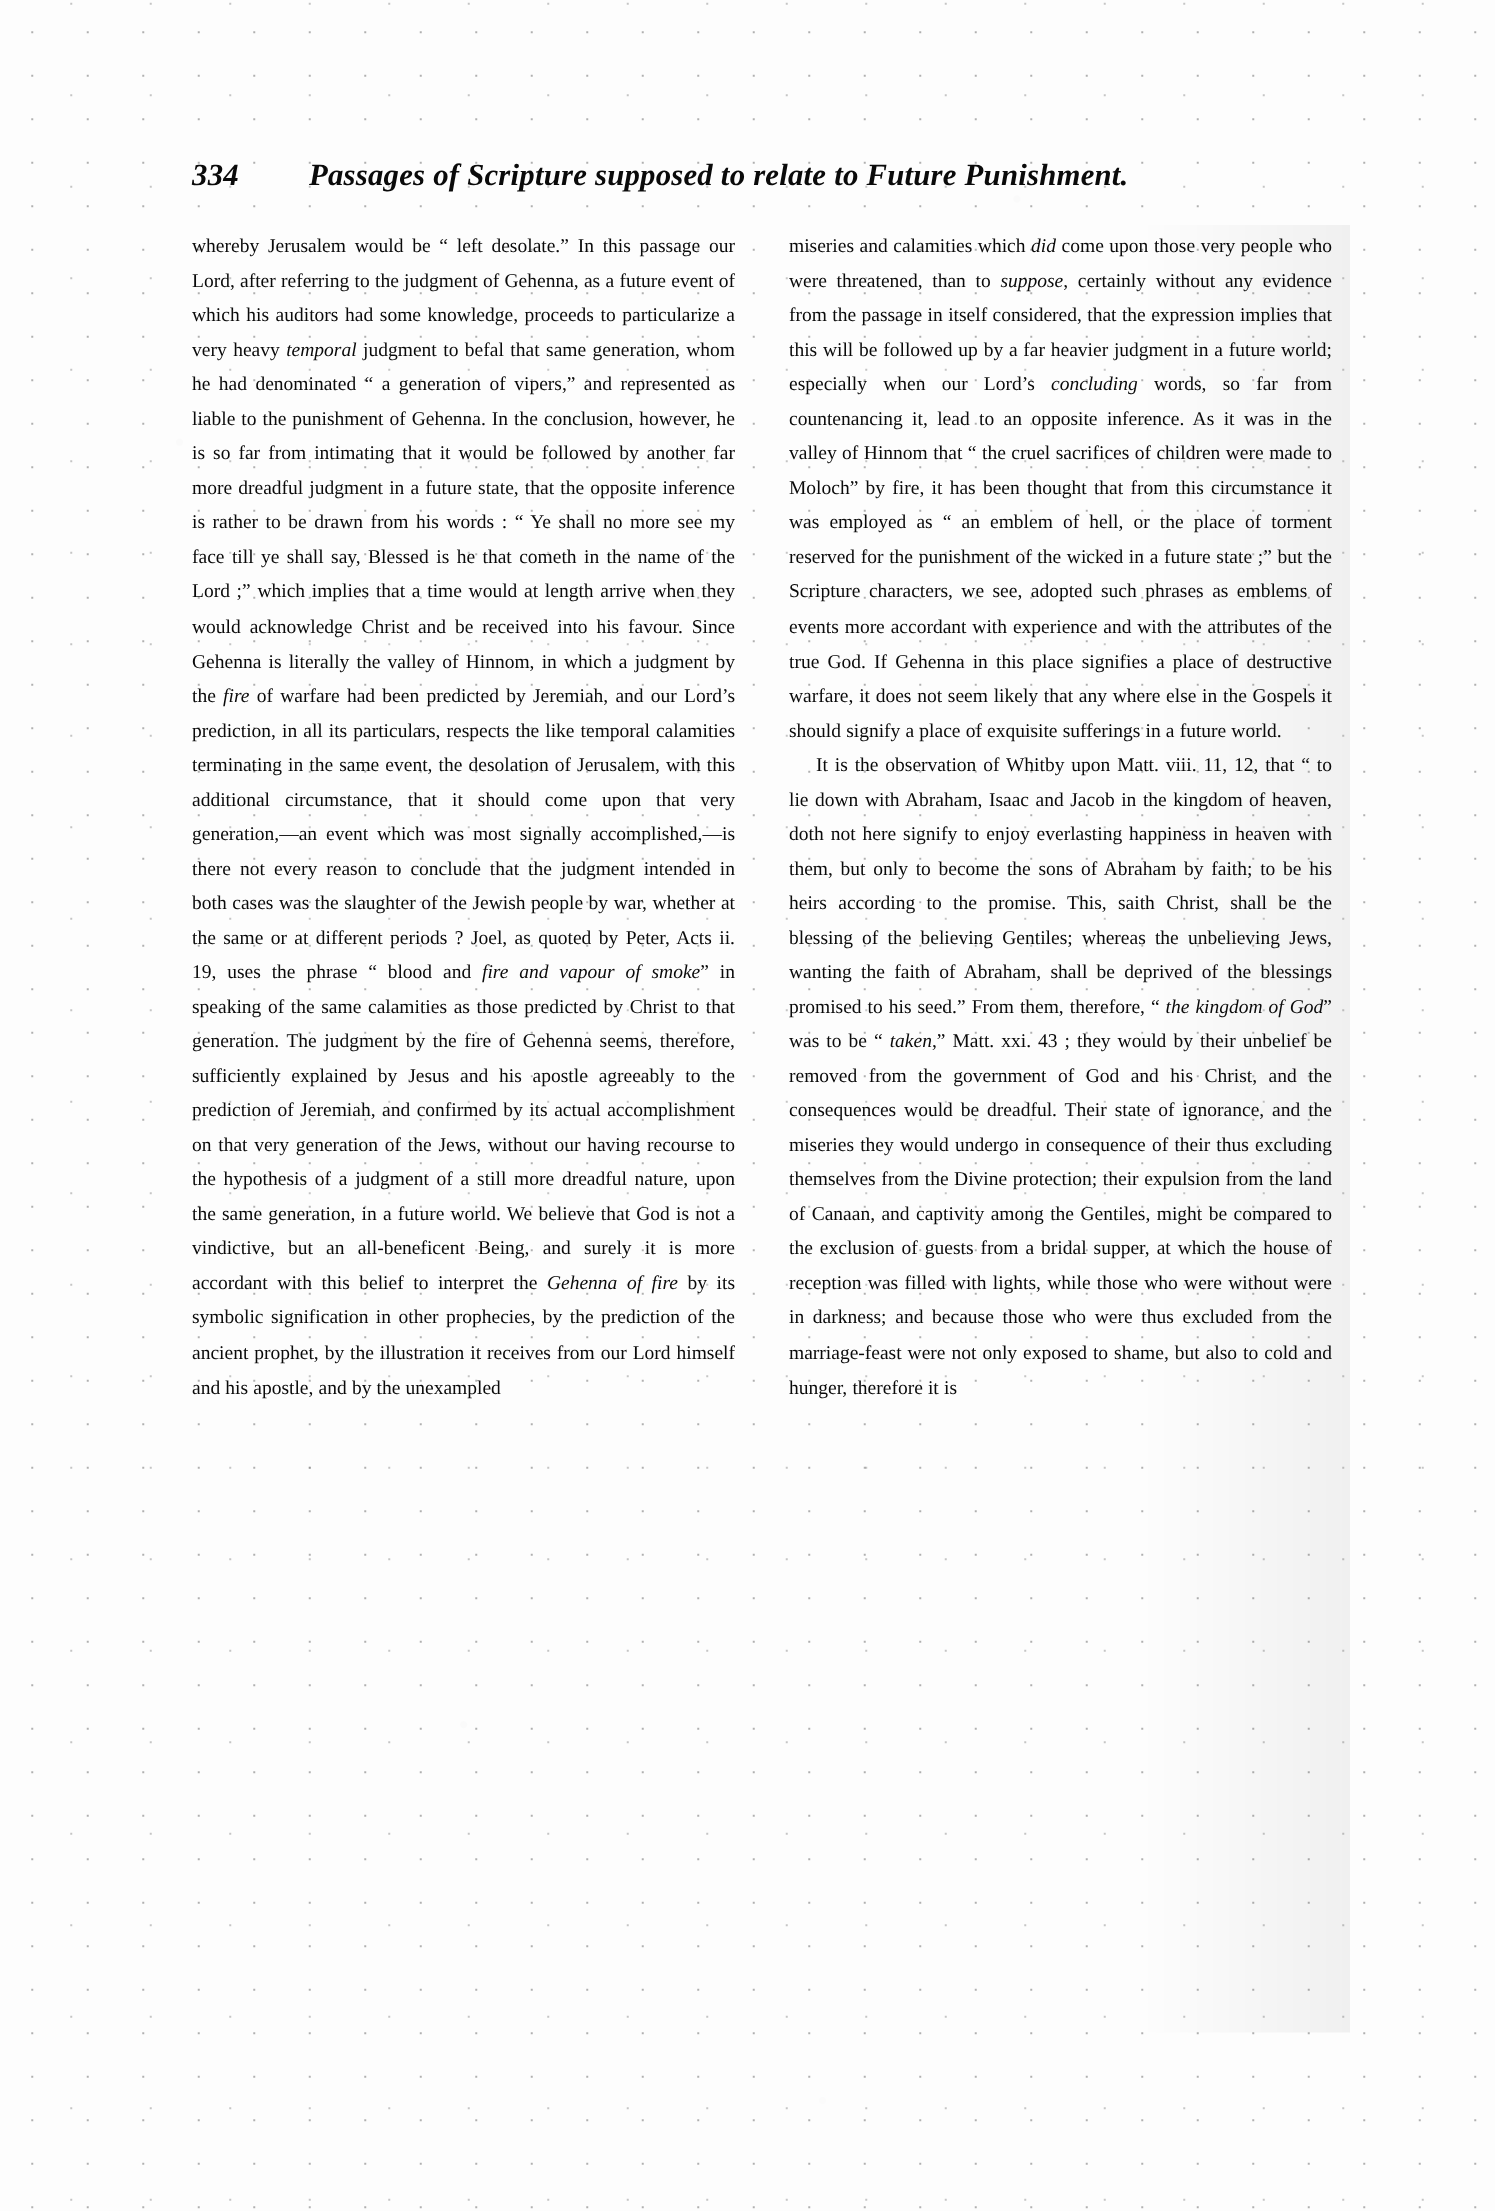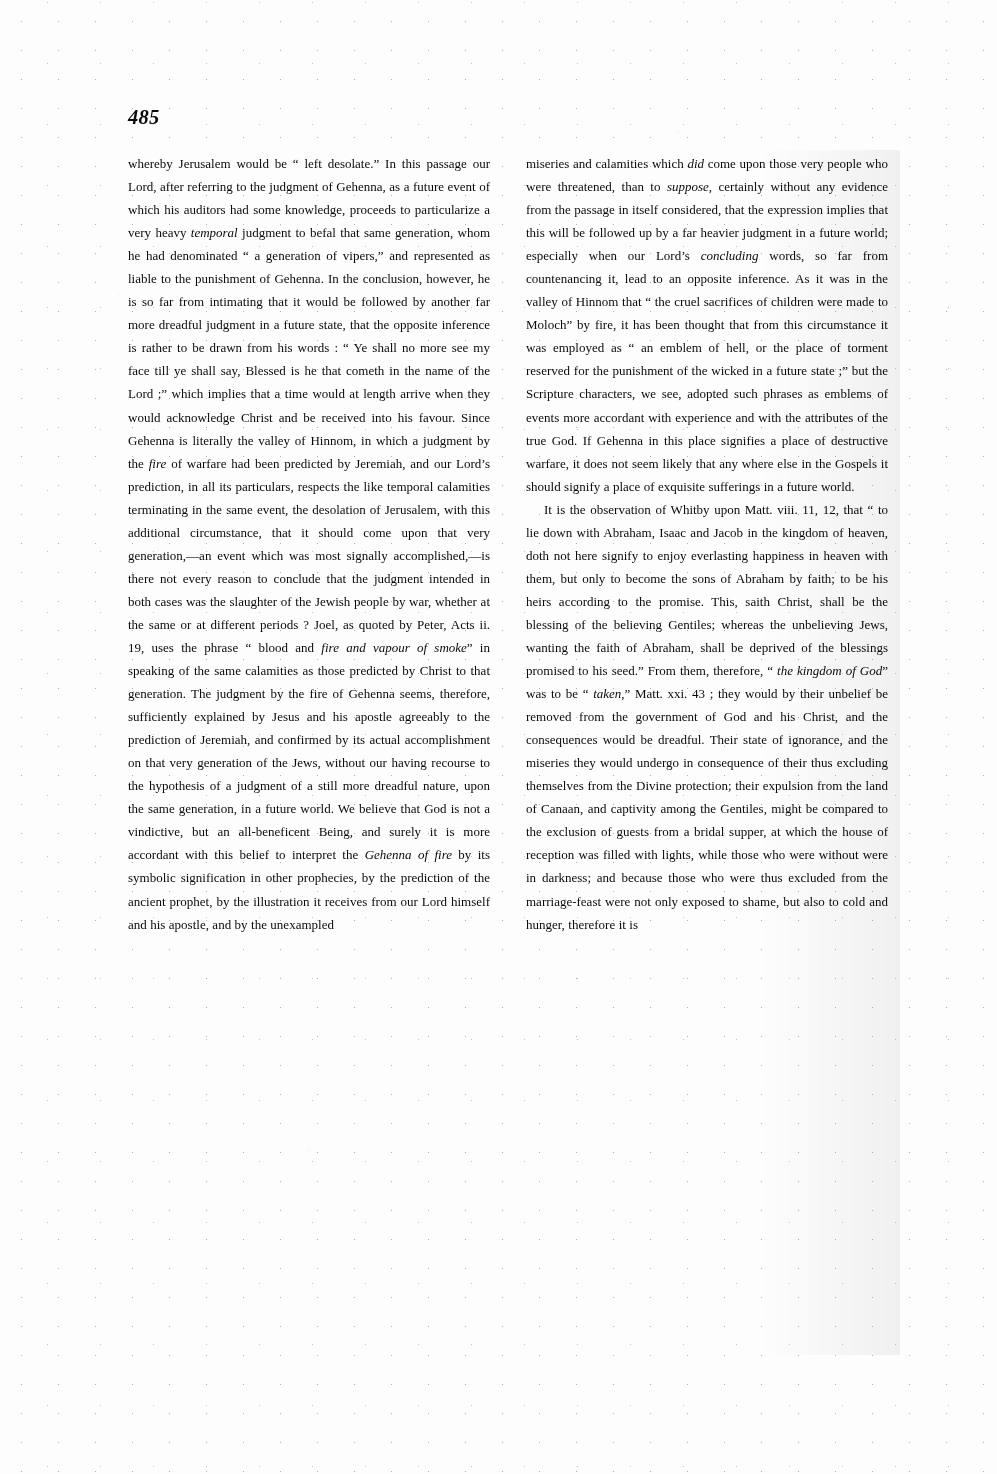--- a/index.html
+++ b/index.html
@@ -141,21 +141,22 @@
     mix-blend-mode: multiply;
   }
 </style>
 </head>
 <body>
 
 <div class="page">
   <div class="content">
 
     <div class="running-head">
-      <span class="folio">485</span>
+      <span class="folio">334</span>
+      <span class="head-title">Passages of Scripture supposed to relate to Future Punishment.</span>
     </div>
 
     <div class="columns">
       <div class="col col-left">
           <p><span>whereby Jerusalem would be “ left desolate.”   In this passage our Lord, after referring to the judgment of Gehenna, as a future event of which his auditors had some knowledge, proceeds to particularize a very heavy </span><em>temporal</em><span> judgment to befal that same generation, whom he had denominated “ a generation of vipers,” and represented as liable to the punishment of Gehenna. In the conclusion, however, he is so far from intimating that it would be followed by another far more dreadful judgment in a future state, that the opposite inference is rather to be drawn from his words : “ Ye shall no more see my face till ye shall say, Blessed is he that cometh in the name of the Lord ;” which implies that a time would at length arrive when they would acknowledge Christ and be received into his favour.   Since Gehenna is literally the valley of Hinnom, in which a judgment by the </span><em>fire</em><span> of warfare had been predicted by Jeremiah, and our Lord’s prediction, in all its particulars, respects the like temporal calamities terminating in the same event, the desolation of Jerusalem, with this additional circumstance, that it should come upon that very generation,—an event which was most signally accomplished,—is there not every reason to conclude that the judgment intended in both cases was the slaughter of the Jewish people by war, whether at the same or at different periods ?   Joel, as quoted by Peter, Acts ii. 19, uses the phrase “ blood and </span><em>fire and vapour of smoke</em><span>” in speaking of the same calamities as those predicted by Christ to that generation.   The judgment by the fire of Gehenna seems, therefore, sufficiently explained by Jesus and his apostle agreeably to the prediction of Jeremiah, and confirmed by its actual accomplishment on that very generation of the Jews, without our having recourse to the hypothesis of a judgment of a still more dreadful nature, upon the same generation, in a future world.   We believe that God is not a vindictive, but an all-beneficent Being, and surely it is more accordant with this belief to interpret the </span><em>Gehenna of fire</em><span> by its symbolic signification in other prophecies, by the prediction of the ancient prophet, by the illustration it receives from our Lord himself and his apostle, and by the unexampled</span></p>
         </div>
       <div class="col col-right">
           <p><span>miseries and calamities which </span><em>did</em><span> come upon those very people who were threatened, than to </span><em>suppose</em><span>, certainly without any evidence from the passage in itself considered, that the expression implies that this will be followed up by a far heavier judgment in a future world; especially when our Lord’s </span><em>concluding</em><span> words, so far from countenancing it, lead to an opposite inference.   As it was in the valley of Hinnom that “ the cruel sacrifices of children were made to Moloch” by fire, it has been thought that from this circumstance it was employed as “ an emblem of hell, or the place of torment reserved for the punishment of the wicked in a future state ;” but the Scripture characters, we see, adopted such phrases as emblems of events more accordant with experience and with the attributes of the true God. If Gehenna in this place signifies a place of destructive warfare, it does not seem likely that any where else in the Gospels it should signify a place of exquisite sufferings in a future world.</span></p>
           <p class="indent"><span>It is the observation of Whitby upon Matt. viii. 11, 12, that “ to lie down with Abraham, Isaac and Jacob in the kingdom of heaven, doth not here signify to enjoy everlasting happiness in heaven with them, but only to become the sons of Abraham by faith; to be his heirs according to the promise.   This, saith Christ, shall be the blessing of the believing Gentiles; whereas the unbelieving Jews, wanting the faith of Abraham, shall be deprived of the blessings promised to his seed.” From them, therefore, “ </span><em>the kingdom of God</em><span>” was to be “ </span><em>taken</em><span>,” Matt. xxi. 43 ; they would by their unbelief be removed from the government of God and his Christ, and the consequences would be dreadful.   Their state of ignorance, and the miseries they would undergo in consequence of their thus excluding themselves from the Divine protection; their expulsion from the land of Canaan, and captivity among the Gentiles, might be compared to the exclusion of guests from a bridal supper, at which the house of reception was filled with lights, while those who were without were in darkness; and because those who were thus excluded from the marriage-feast were not only exposed to shame, but also to cold and hunger, therefore it is</span></p>
         </div>

